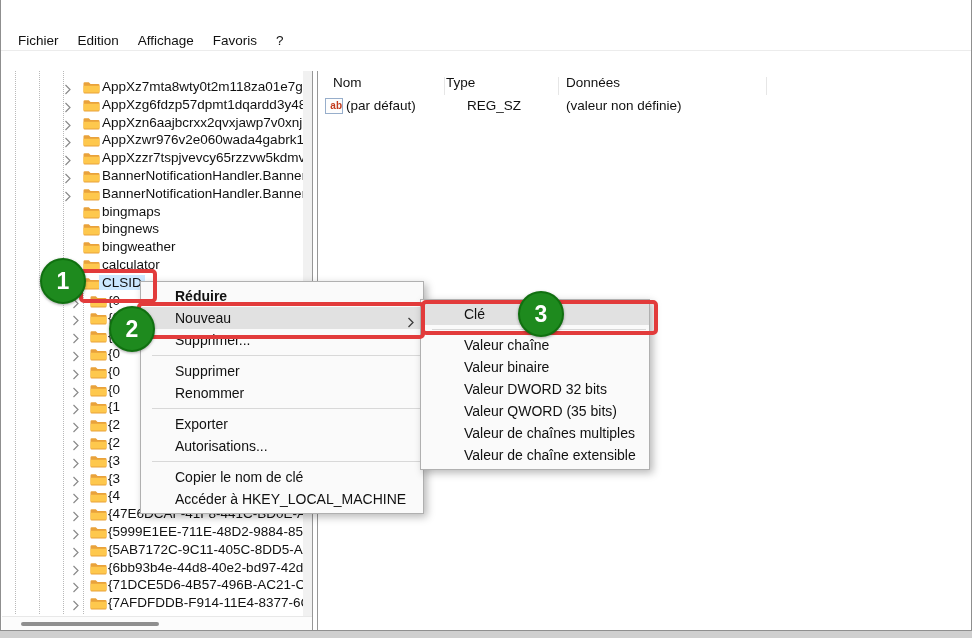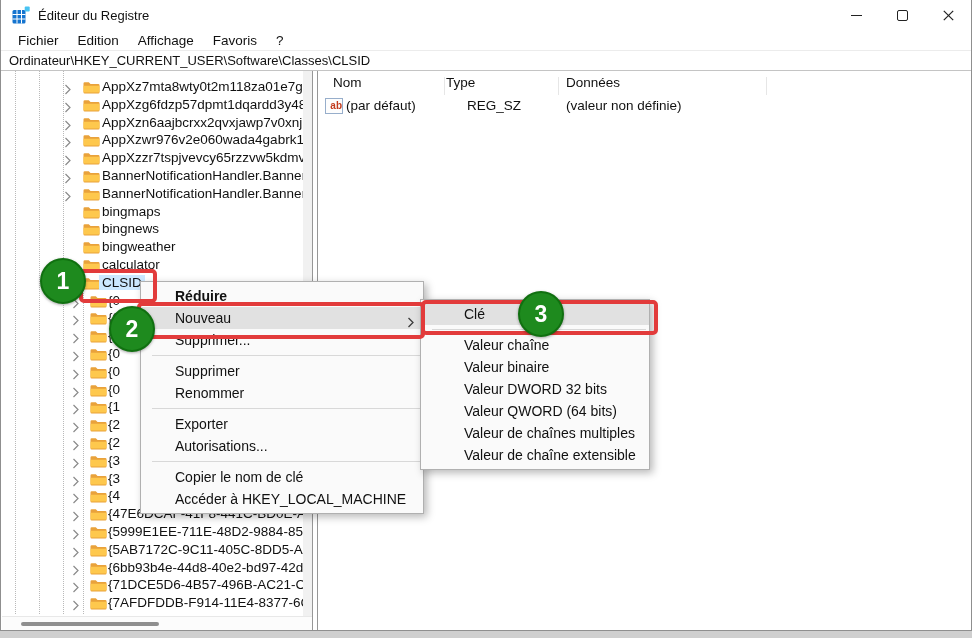--- a/index.html
+++ b/index.html
@@ -59,55 +59,29 @@
                box-sizing:border-box;color:#fff;font-size:23px;font-weight:bold;display:flex;align-items:center;
                justify-content:center;z-index:40;box-shadow:0 1px 3px rgba(0,0,0,.35);}
   .bottom-strip{position:absolute;left:0;top:631px;width:972px;height:7px;background:#cfcfcf;}
 </style>
 </head>
 <body>
 
 <div class="stage">
   <div class="window">
 
-    <div class="titlebar">
-      <svg class="app-icon" viewBox="0 0 18 18">
-        <rect x="0.5" y="4" width="13" height="13.5" rx="1.5" fill="#1574cf"></rect>
-        <line x1="5" y1="4" x2="5" y2="17.5" stroke="#fff" stroke-width="1"></line>
-        <line x1="9.5" y1="4" x2="9.5" y2="17.5" stroke="#fff" stroke-width="1"></line>
-        <line x1="0.5" y1="8.5" x2="13.5" y2="8.5" stroke="#fff" stroke-width="1"></line>
-        <line x1="0.5" y1="13" x2="13.5" y2="13" stroke="#fff" stroke-width="1"></line>
-        <rect x="12.7" y="0.6" width="5" height="5" rx="1" fill="#49c3f2"></rect>
-      </svg>
-      <span class="title-text">Éditeur du Registre</span>
-      <div class="win-controls">
-        <div class="win-btn">
-            <div class="glyph-min"></div>
-          </div>
-        <div class="win-btn">
-            <div class="glyph-max"></div>
-          </div>
-        <div class="win-btn">
-          <svg width="11" height="11" viewBox="0 0 11 11">
-            <line x1="0.8" y1="0.8" x2="10.2" y2="10.2" stroke="#222" stroke-width="1.2"></line>
-            <line x1="10.2" y1="0.8" x2="0.8" y2="10.2" stroke="#222" stroke-width="1.2"></line>
-          </svg>
-        </div>
-      </div>
-    </div>
 
     <div class="menubar">
       <span class="menubar-item">Fichier</span>
       <span class="menubar-item">Edition</span>
       <span class="menubar-item">Affichage</span>
       <span class="menubar-item">Favoris</span>
       <span class="menubar-item">?</span>
     </div>
 
-    <div class="addressbar">Ordinateur\HKEY_CURRENT_USER\Software\Classes\CLSID</div>
 
     <div class="treepanel">
       <div class="guide" style="left:13px;top:0;height:543px;"></div>
       <div class="guide" style="left:37px;top:0;height:543px;"></div>
       <div class="guide" style="left:61px;top:0;height:543px;"></div>
       <div class="guide" style="left:81px;top:222px;height:321px;"></div>
       <div id="tree-rows">
           <div class="tree-row" style="top:7.0px">
             <span class="tree-chevron" style="left:62px"><svg width="7" height="11" viewBox="0 0 7 11">
                 <path d="M1.5 1 L6 5.5 L1.5 10" fill="none" stroke="#8a8a8a" stroke-width="1.2"></path>
@@ -446,21 +420,21 @@
       <div class="mi">Copier le nom de clé</div>
       <div class="mi">Accéder à HKEY_LOCAL_MACHINE</div>
     </div>
 
     <div class="menu sub-menu">
       <div class="mi hl">Clé</div>
       <div class="menu-sep"></div>
       <div class="mi">Valeur chaîne</div>
       <div class="mi">Valeur binaire</div>
       <div class="mi">Valeur DWORD 32 bits</div>
-      <div class="mi">Valeur QWORD (64 bits)</div>
+      <div class="mi">Valeur QWORD (35 bits)</div>
       <div class="mi">Valeur de chaînes multiples</div>
       <div class="mi">Valeur de chaîne extensible</div>
     </div>
 
     <div class="anno-box" style="left:78px;top:269px;width:70px;height:26px;"></div>
     <div class="anno-box" style="left:136px;top:302px;width:280px;height:29px;"></div>
     <div class="anno-box" style="left:420px;top:300px;width:229px;height:27px;"></div>
 
     <div class="anno-circle" style="left:39px;top:258px;">1</div>
     <div class="anno-circle" style="left:108px;top:306px;">2</div>

